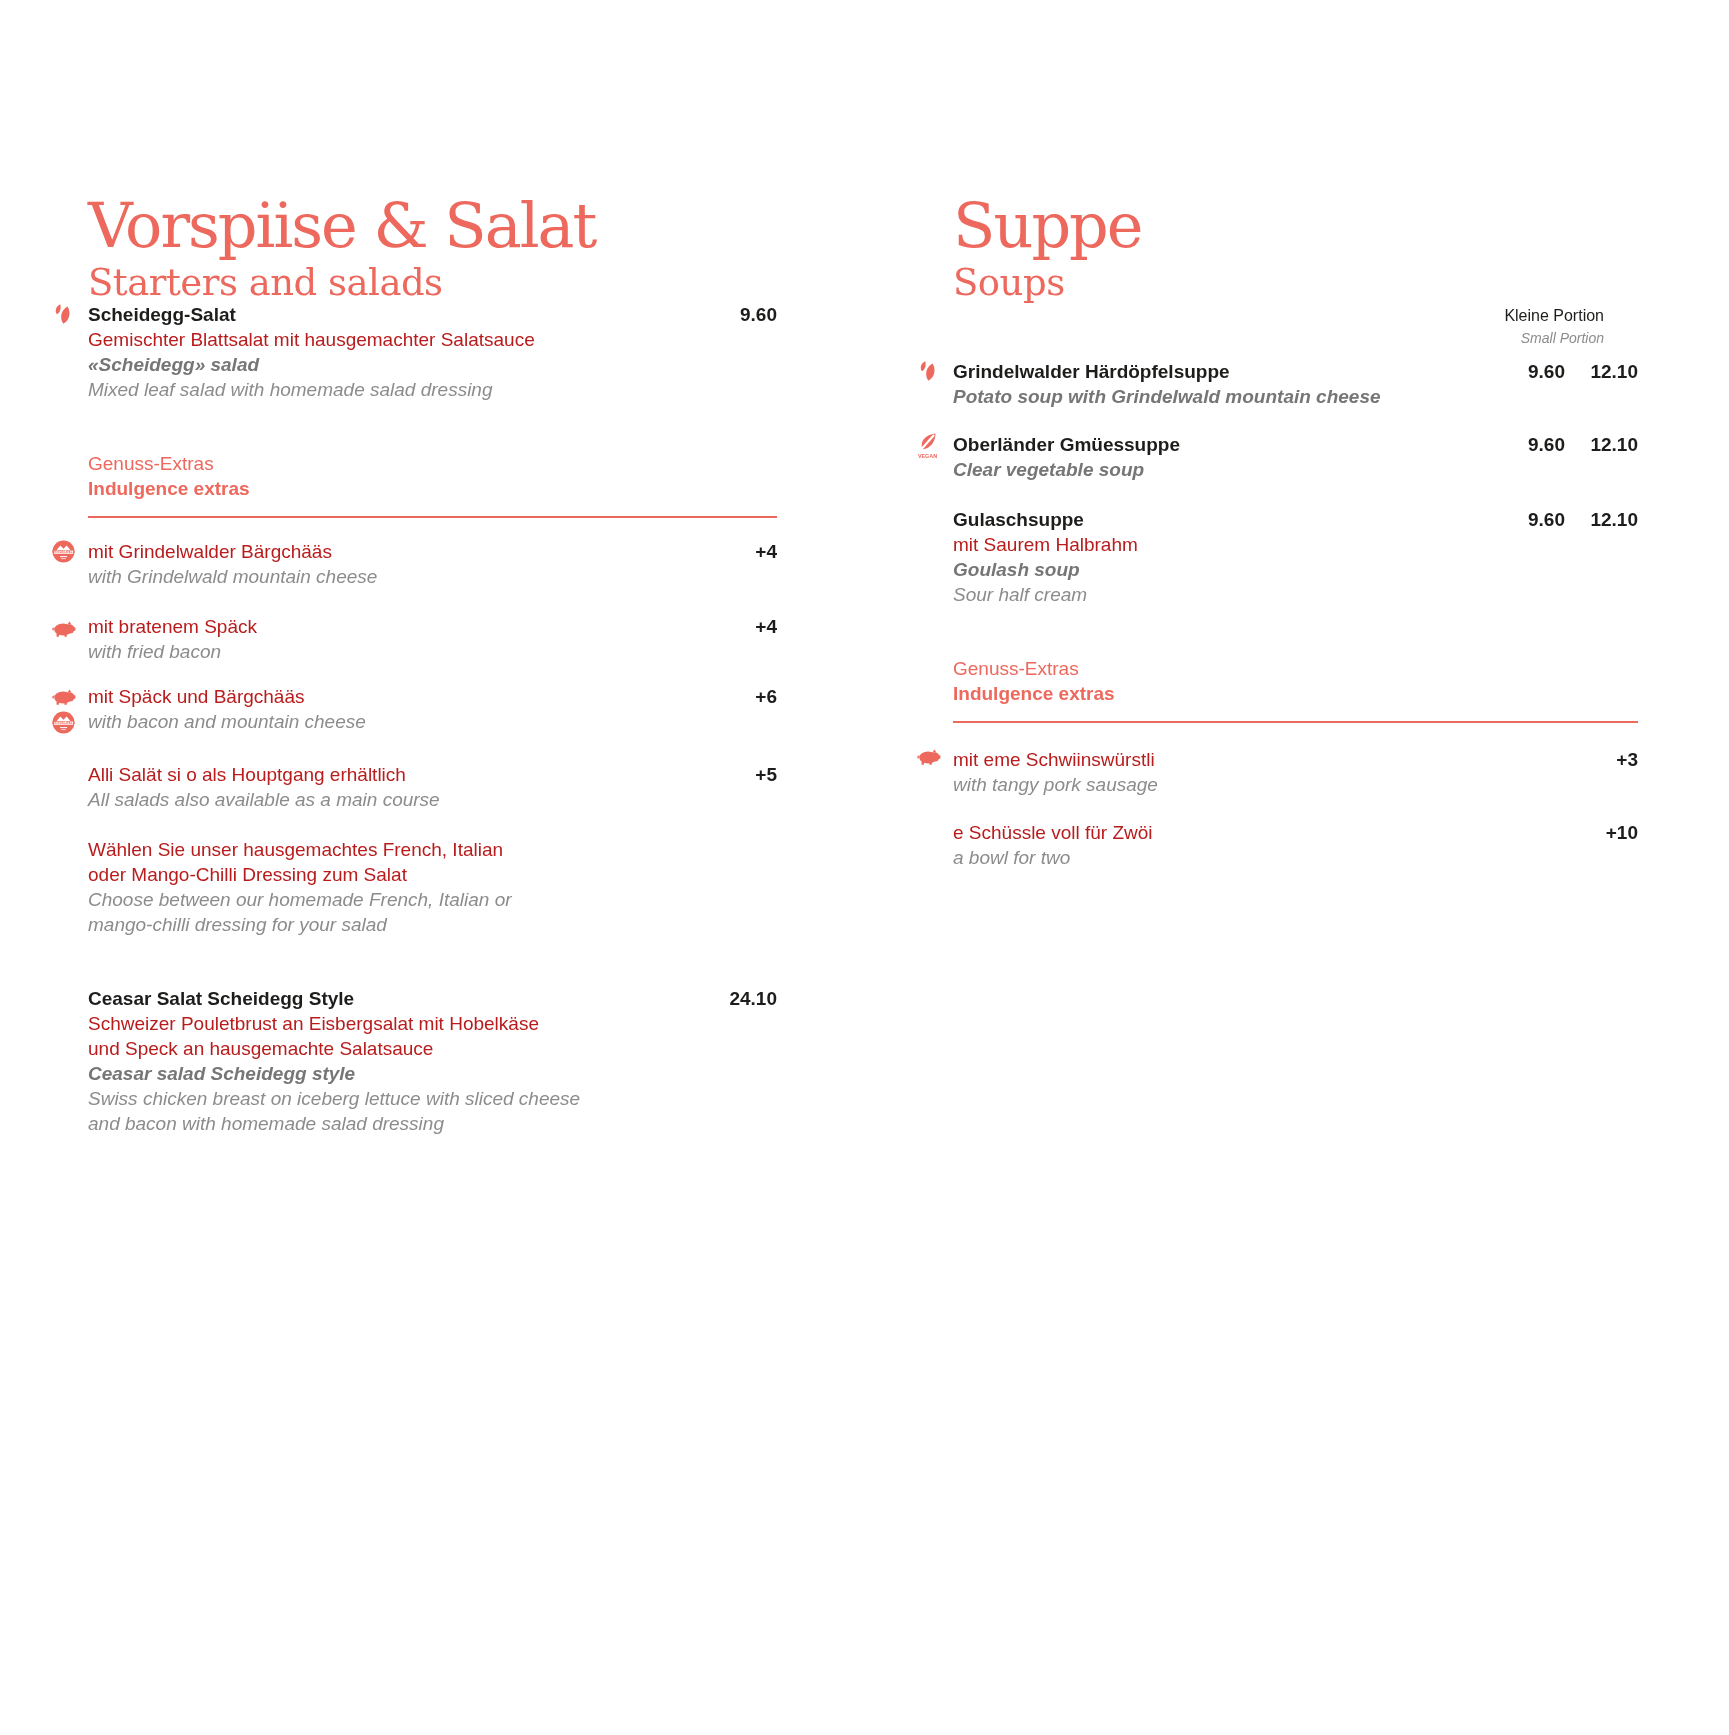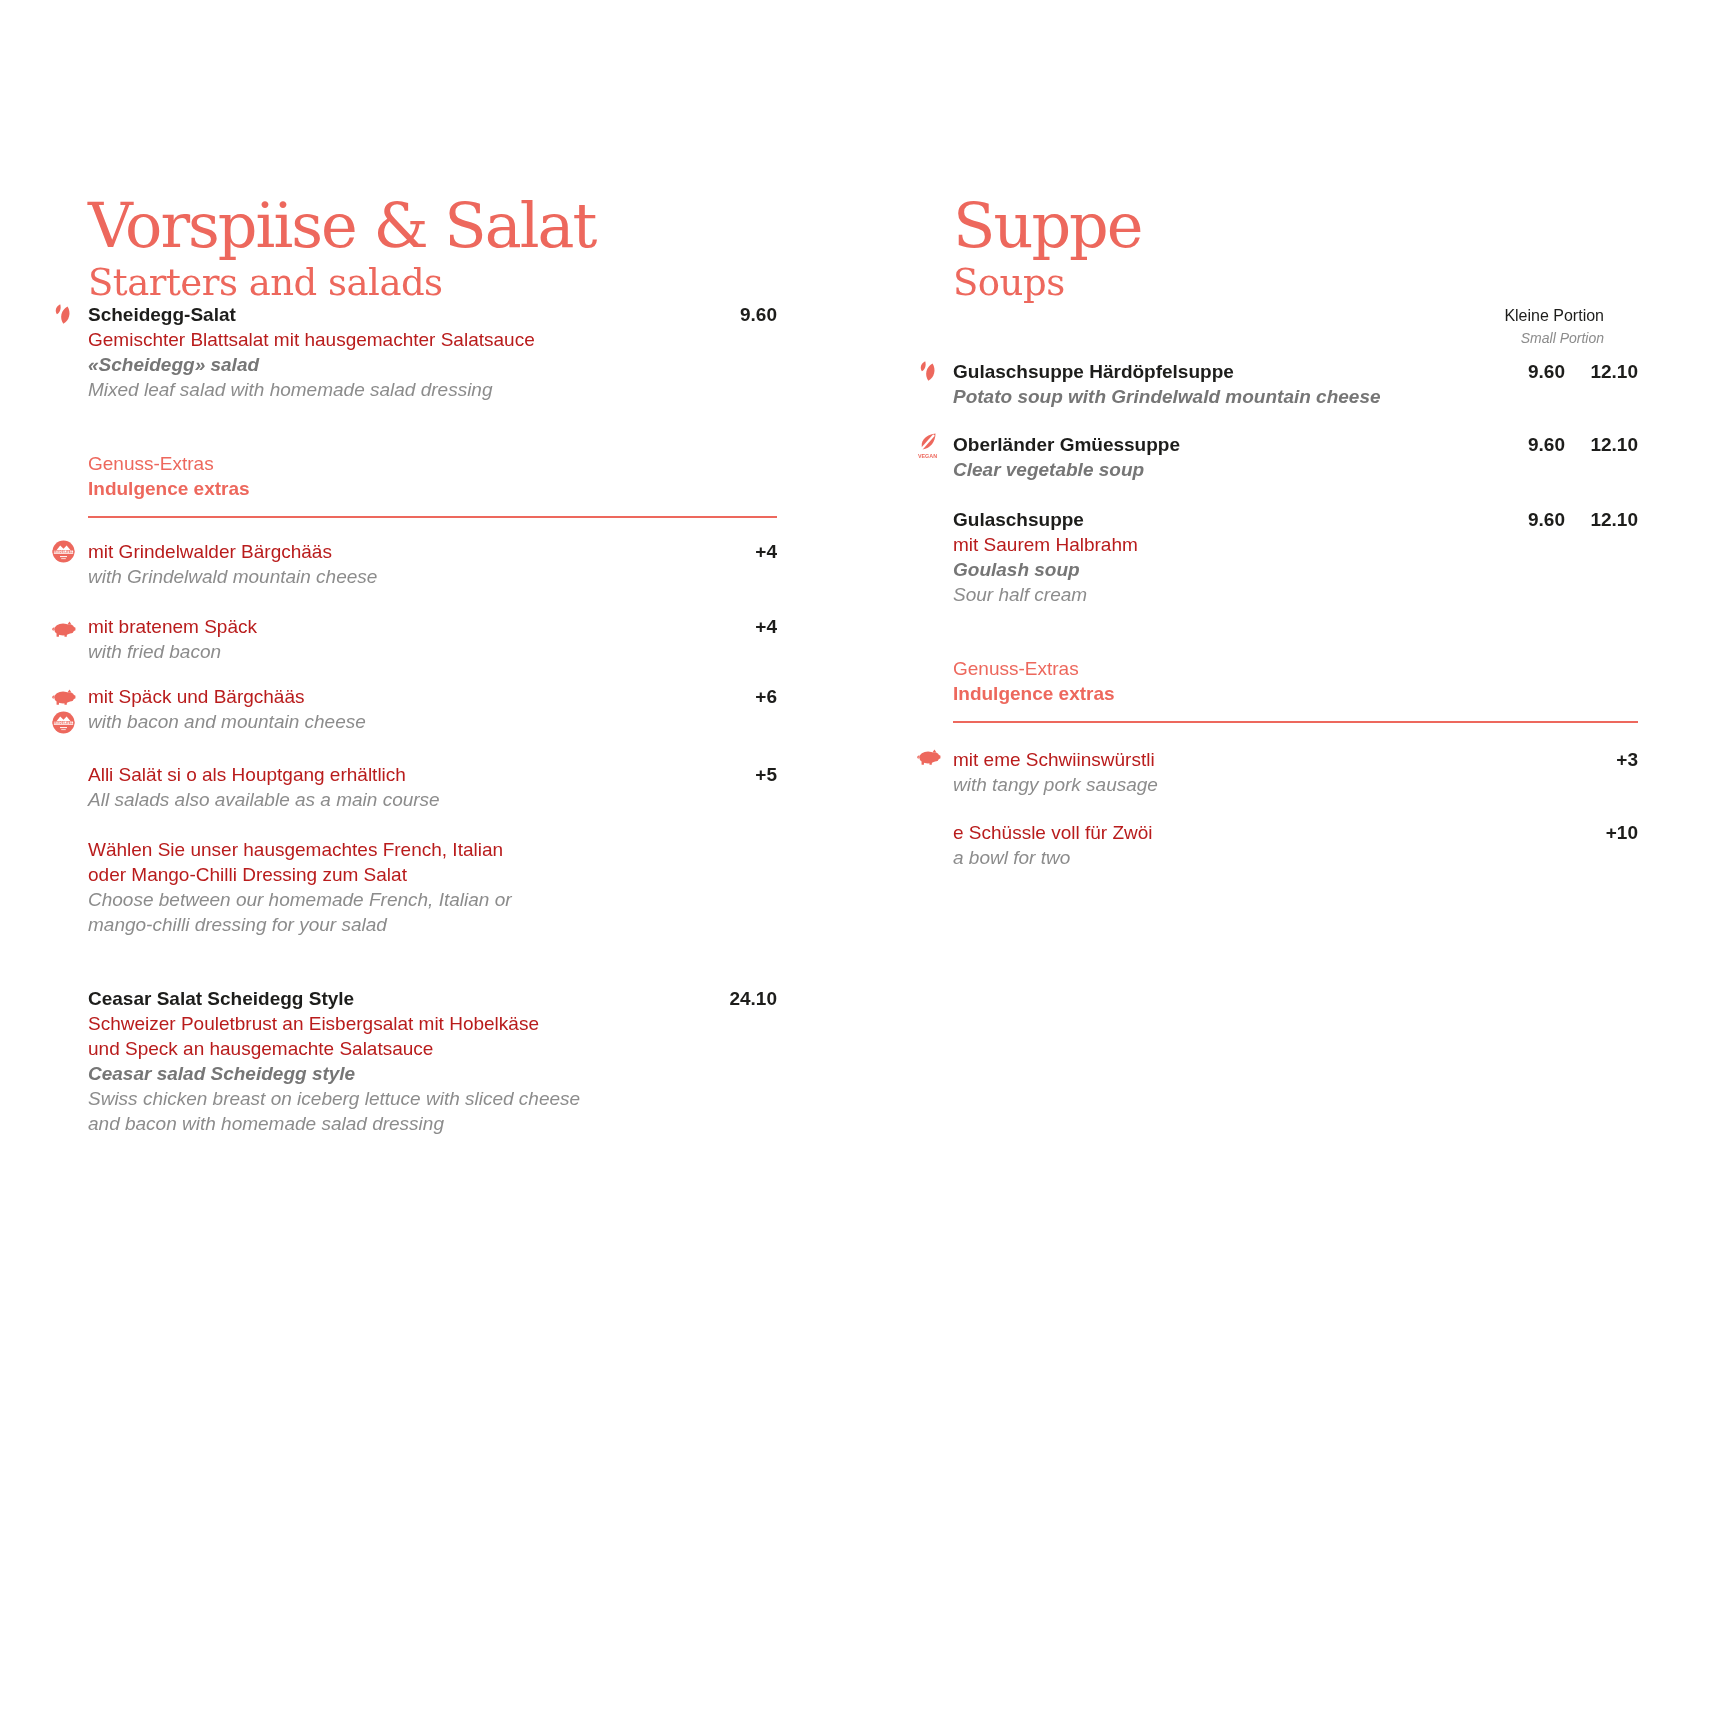--- a/index.html
+++ b/index.html
@@ -175,21 +175,21 @@
   </div>
 
   <span class="icon" style="left:916px;top:360px;">
     <svg width="24" height="26" viewBox="0 0 24 26">
       <path d="M9.2 1.2 C4.8 3.4 3.6 7.8 5.9 11.2 C9.3 9.2 10.4 5 9.2 1.2 Z" fill="#ED685D"></path>
       <path d="M16.6 3.4 C9.8 7.2 8.4 14.8 12.3 20.8 C18.6 17.2 20.2 9.4 16.6 3.4 Z" fill="#ED685D"></path>
     </svg>
   </span>
   <div class="row" style="left:953px;top:359px;width:685px;">
     <div class="txt">
-      <div class="l name">Gulaschsuppe Härdöpfelsuppe</div>
+      <div class="l name">Grindelwalder Härdöpfelsuppe</div>
       <div class="l en-b">Potato soup with Grindelwald mountain cheese</div>
     </div>
     <div class="prices">
       <span class="p">9.60</span>
       <span class="p">12.10</span>
     </div>
   </div>
 
   <span class="icon" style="left:915px;top:432px;">
     <svg width="26" height="27" viewBox="0 0 26 27">

